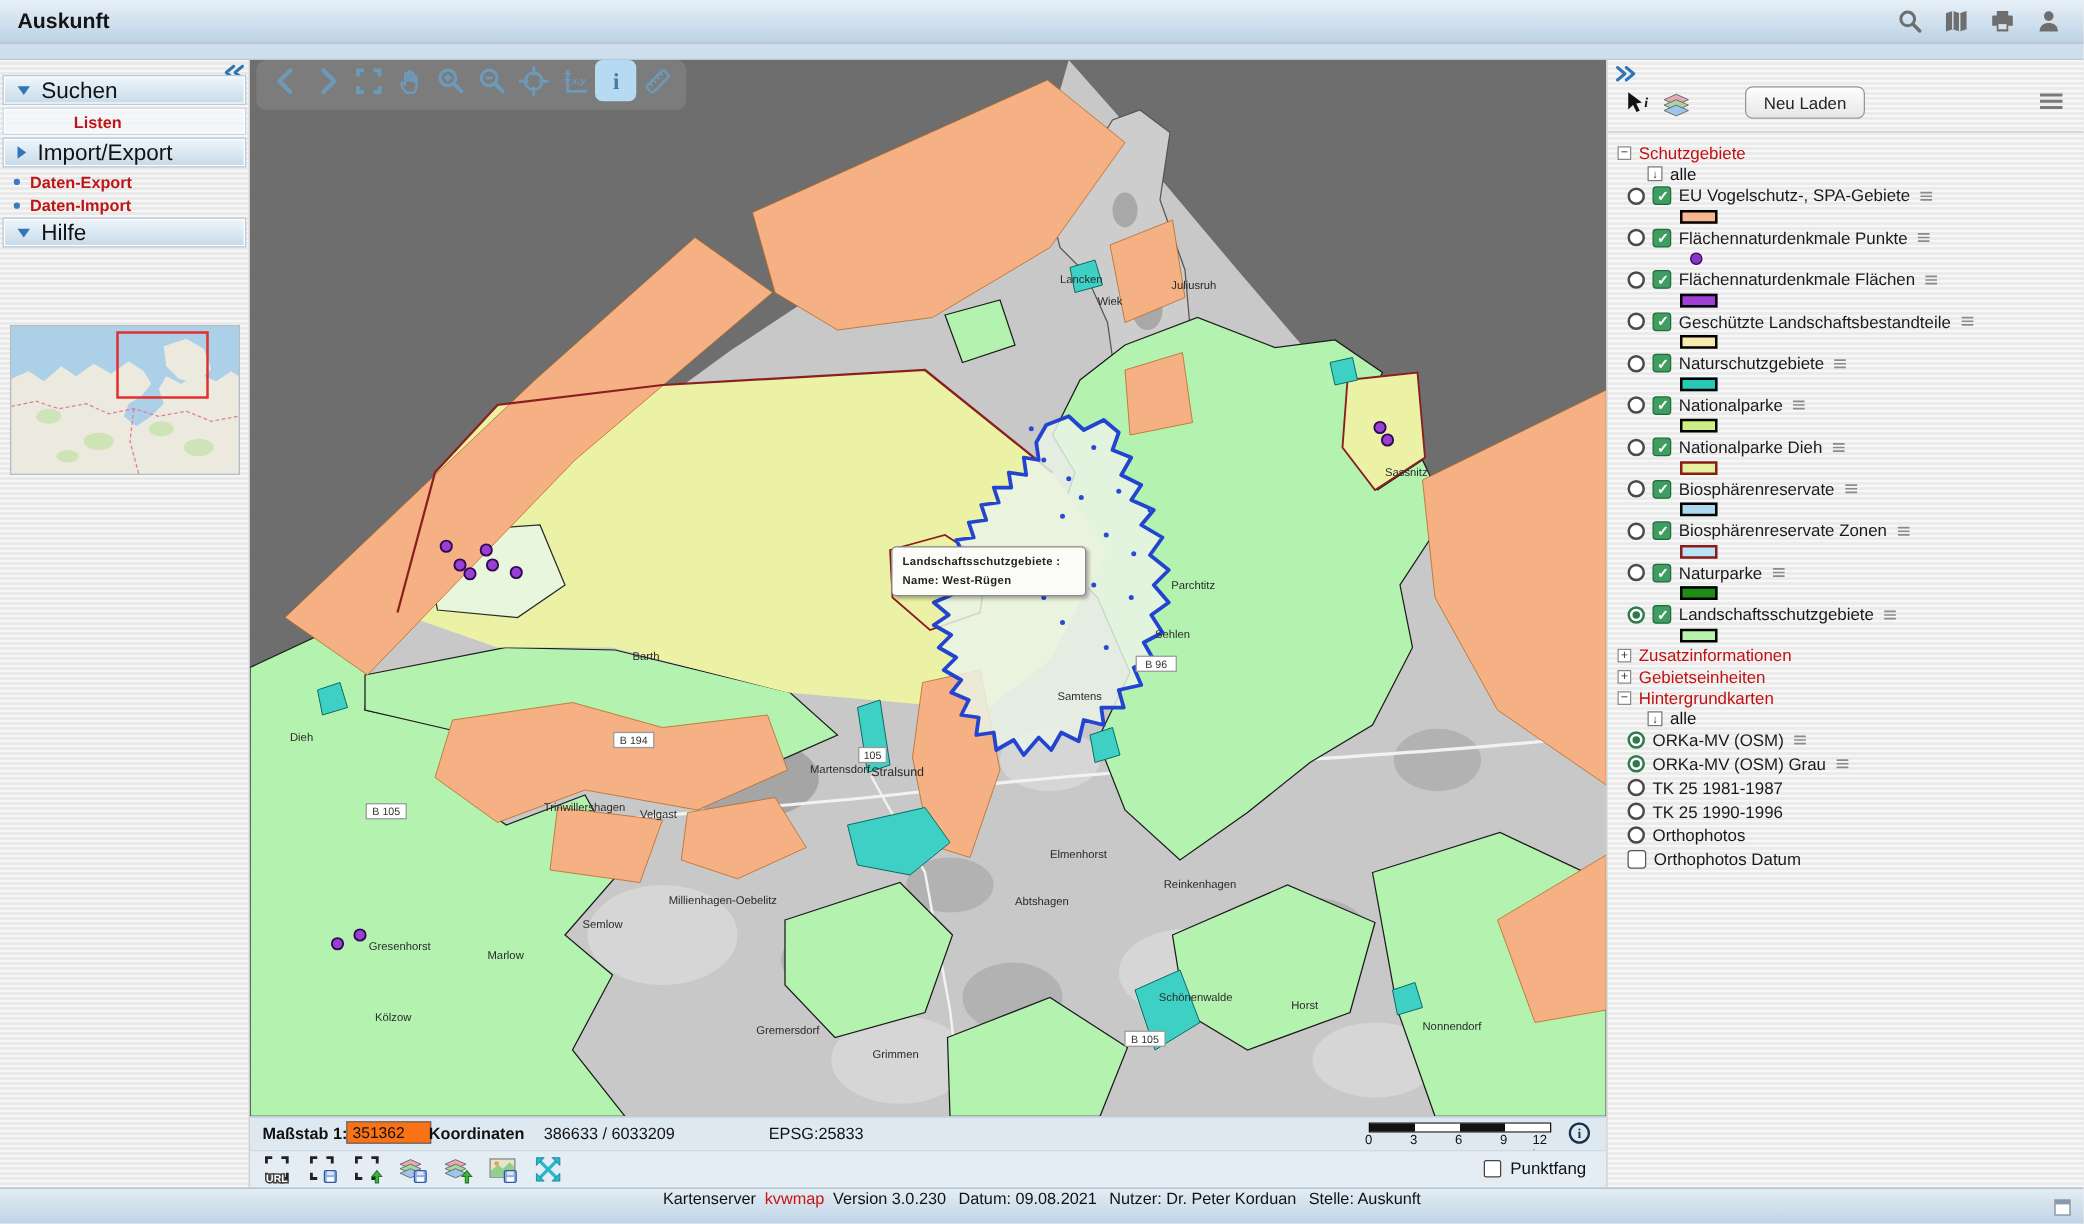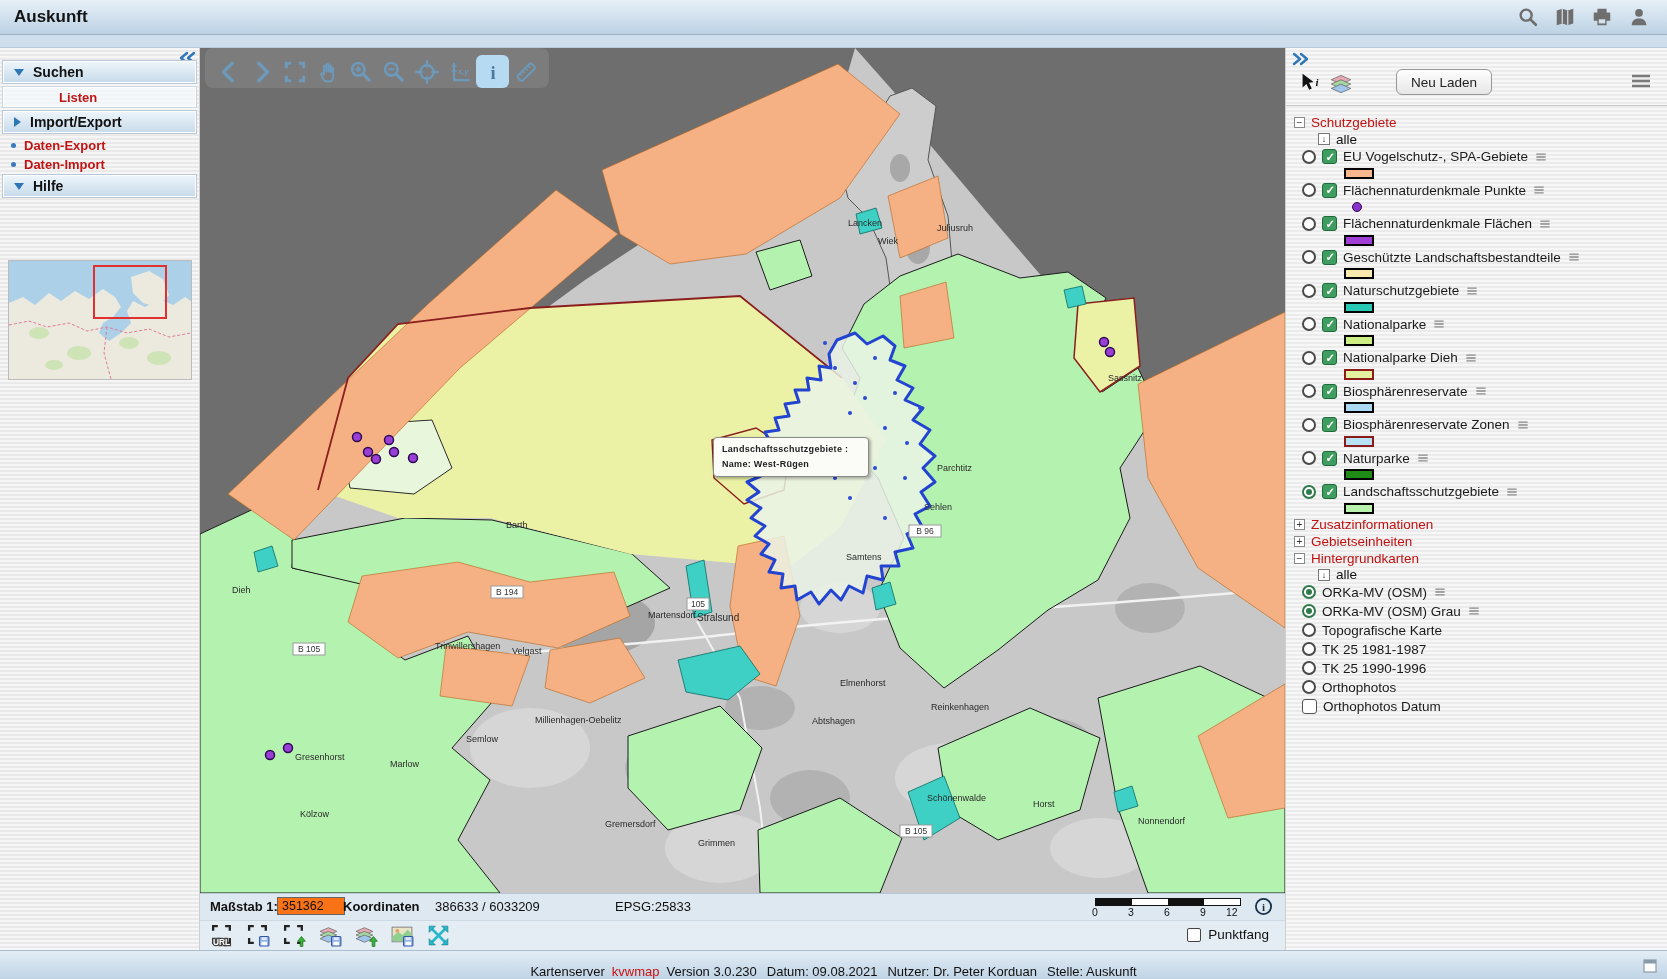--- a/index.html
+++ b/index.html
@@ -7,30 +7,30 @@
   
   .header{position:absolute;left:0;top:0;width:100%;height:35px;background:linear-gradient(#e7f0f8,#bcd2e4);border-bottom:1px solid #9db3c6;box-sizing:border-box;}
   .header-title{position:absolute;left:14px;top:7px;font-size:17px;font-weight:bold;color:#141414;}
   .header-icons{position:absolute;right:16px;top:5px;display:flex;gap:13px;color:#6e6e6e;}
   .header-icons .hic{width:24px;height:24px;display:flex;align-items:center;justify-content:center;cursor:pointer;}
   .subbar{position:absolute;left:0;top:35px;width:100%;height:13px;background:#cfdeec;border-bottom:1px solid #b6c9da;box-sizing:border-box;}
   
   .left-panel{position:absolute;left:0;top:48px;width:200px;height:902px;background:repeating-linear-gradient(180deg,#f6f6f6 0 2px,#e9e9e9 2px 4px);border-right:1px solid #cfcfcf;box-sizing:border-box;}
   .lp-collapse{position:absolute;right:3px;top:3px;width:18px;height:14px;cursor:pointer;}
   .lp-menu{position:absolute;left:0;top:12px;width:100%;}
-  .menu-header{height:24px;margin:0 2px 2px 2px;background:linear-gradient(#eff6fb,#c6daea);border:1px solid #b9c9d8;box-shadow:inset 0 0 0 1px #fff;display:flex;align-items:center;padding-left:11px;gap:9px;font-weight:bold;font-size:14px;color:#111;box-sizing:border-box;cursor:pointer;}
+  .menu-header{height:24px;margin:0 2px 2px 2px;background:linear-gradient(#eff6fb,#c6daea);border:1px solid #b9c9d8;box-shadow:inset 0 0 0 1px #fff;display:flex;align-items:center;padding-left:11px;gap:9px;font-weight:normal;font-size:18px;color:#111;box-sizing:border-box;cursor:pointer;}
   .tri-down{width:0;height:0;border-left:5px solid transparent;border-right:5px solid transparent;border-top:7px solid #2f76b5;}
   .tri-right{width:0;height:0;border-top:5px solid transparent;border-bottom:5px solid transparent;border-left:7px solid #2f76b5;}
   .menu-sub{height:22px;margin:0 2px 2px 2px;background:rgba(244,248,251,.75);border:1px solid #ccd6df;box-shadow:inset 0 0 0 1px #fff;display:flex;align-items:center;padding-left:56px;color:#c01515;font-weight:bold;font-size:13px;box-sizing:border-box;cursor:pointer;}
   .menu-bullet{height:19px;display:flex;align-items:center;padding-left:11px;gap:8px;color:#c01515;font-weight:bold;font-size:13px;cursor:pointer;}
   .menu-bullet .dot{width:5px;height:5px;border-radius:50%;background:#3a7abf;flex:none;}
   .ov-map{position:absolute;left:8px;top:212px;width:182px;height:118px;border:1px solid #bbb;background:#abd0e8;}
   
   .map{position:absolute;left:200px;top:48px;width:1085px;height:845px;background:#c8c8c8;}
-  .map-toolbar{position:absolute;left:5px;top:0;height:40px;background:rgba(125,125,125,.93);border-radius:8px;display:flex;align-items:flex-end;padding:0 7px;z-index:5;}
+  .map-toolbar{position:absolute;left:5px;top:0;height:40px;background:rgba(125,125,125,.93);border-radius:8px;display:flex;align-items:flex-start;padding:0 7px;z-index:5;}
   .tb-btn{width:33px;height:33px;display:flex;align-items:center;justify-content:center;color:#6d99ba;cursor:pointer;border-radius:6px;}
   .tb-btn.active{background:#b5daf2;color:#48799e;}
   .map-tooltip{position:absolute;left:513px;top:389px;width:138px;background:#fbfbf8;border:1px solid #8a8a8a;border-radius:4px;padding:6px 8px 7px 8px;box-shadow:1.5px 1.5px 3px rgba(0,0,0,.28);z-index:4;}
   .map-tooltip .tt1,.map-tooltip .tt2{font-size:9px;font-weight:bold;color:#222;letter-spacing:.3px;}
   .map-tooltip .tt2{margin-top:5px;}
   
   .status{position:absolute;left:200px;top:893px;width:1085px;height:27px;background:#dee8f1;border-top:1px solid #b9c8d6;box-sizing:border-box;font-size:13px;color:#111;}
   .status .lbl{font-weight:bold;position:absolute;top:5px;}
   .status .val{position:absolute;top:5px;}
   .scale-input{position:absolute;left:77px;top:3px;width:58px;height:16px;border:1px solid #666;font-size:12.5px;font-family:"Liberation Sans",sans-serif;padding:0 4px;background:#f97316;color:#111;}
@@ -66,21 +66,21 @@
   .radio.sel::after{content:"";position:absolute;left:2px;top:2px;width:6px;height:6px;border-radius:50%;background:#2f7a4b;}
   .cb{width:15px;height:15px;border-radius:3px;box-sizing:border-box;flex:none;position:relative;cursor:pointer;}
   .cb.checked{background:#3f9e5f;border:1px solid #1f6b3c;}
   .cb.checked::after{content:"\2713";color:#fff;font-size:11.5px;font-weight:bold;position:absolute;left:2.5px;top:-0.5px;}
   .cb.un{background:#fff;border:1.5px solid #555;}
   .burg{flex:none;cursor:pointer;}
   .swatch-row{padding-left:50px;height:14.5px;display:flex;align-items:center;}
   .sw-rect{width:30px;height:11px;box-sizing:border-box;}
   .sw-circ{width:10px;height:10px;border-radius:50%;box-sizing:border-box;margin-left:8px;}
   
-  .footer{position:absolute;left:0;top:950px;width:100%;height:29px;background:linear-gradient(#e3edf5,#bfd3e5);border-top:1px solid #a9bccd;box-sizing:border-box;display:flex;align-items:flex-end;justify-content:center;font-size:13px;color:#111;}
+  .footer{position:absolute;left:0;top:950px;width:100%;height:29px;background:linear-gradient(#e3edf5,#bfd3e5);border-top:1px solid #a9bccd;box-sizing:border-box;display:flex;align-items:flex-start;justify-content:center;font-size:13px;color:#111;}
   .footer span{margin:0 5px;}
   .footer .brand{color:#cc1111;margin:0 2px;}
   .footer-ic{position:absolute;right:5px;top:8px;width:14px;height:14px;}
   svg{display:block;}
 </style>
 </head>
 <body>
 
 <div id="app">
 
@@ -687,24 +687,20 @@
           <span class="radio sel"></span>
           <span class="layer-name">ORKa-MV (OSM) Grau</span>
           <span class="burg">
             <svg width="14" height="14" viewBox="0 0 24 24">
               <path d="M4 7 H20 M4 12 H20 M4 17 H20" stroke="#8a8a8a" stroke-width="2.2"></path>
             </svg>
           </span>
         </div>
         <div class="layer-row">
           <span class="radio"></span>
-          <span class="layer-name">Topografische Karte</span>
-        </div>
-        <div class="layer-row">
-          <span class="radio"></span>
           <span class="layer-name">TK 25 1981-1987</span>
         </div>
         <div class="layer-row">
           <span class="radio"></span>
           <span class="layer-name">TK 25 1990-1996</span>
         </div>
         <div class="layer-row">
           <span class="radio"></span>
           <span class="layer-name">Orthophotos</span>
         </div>

